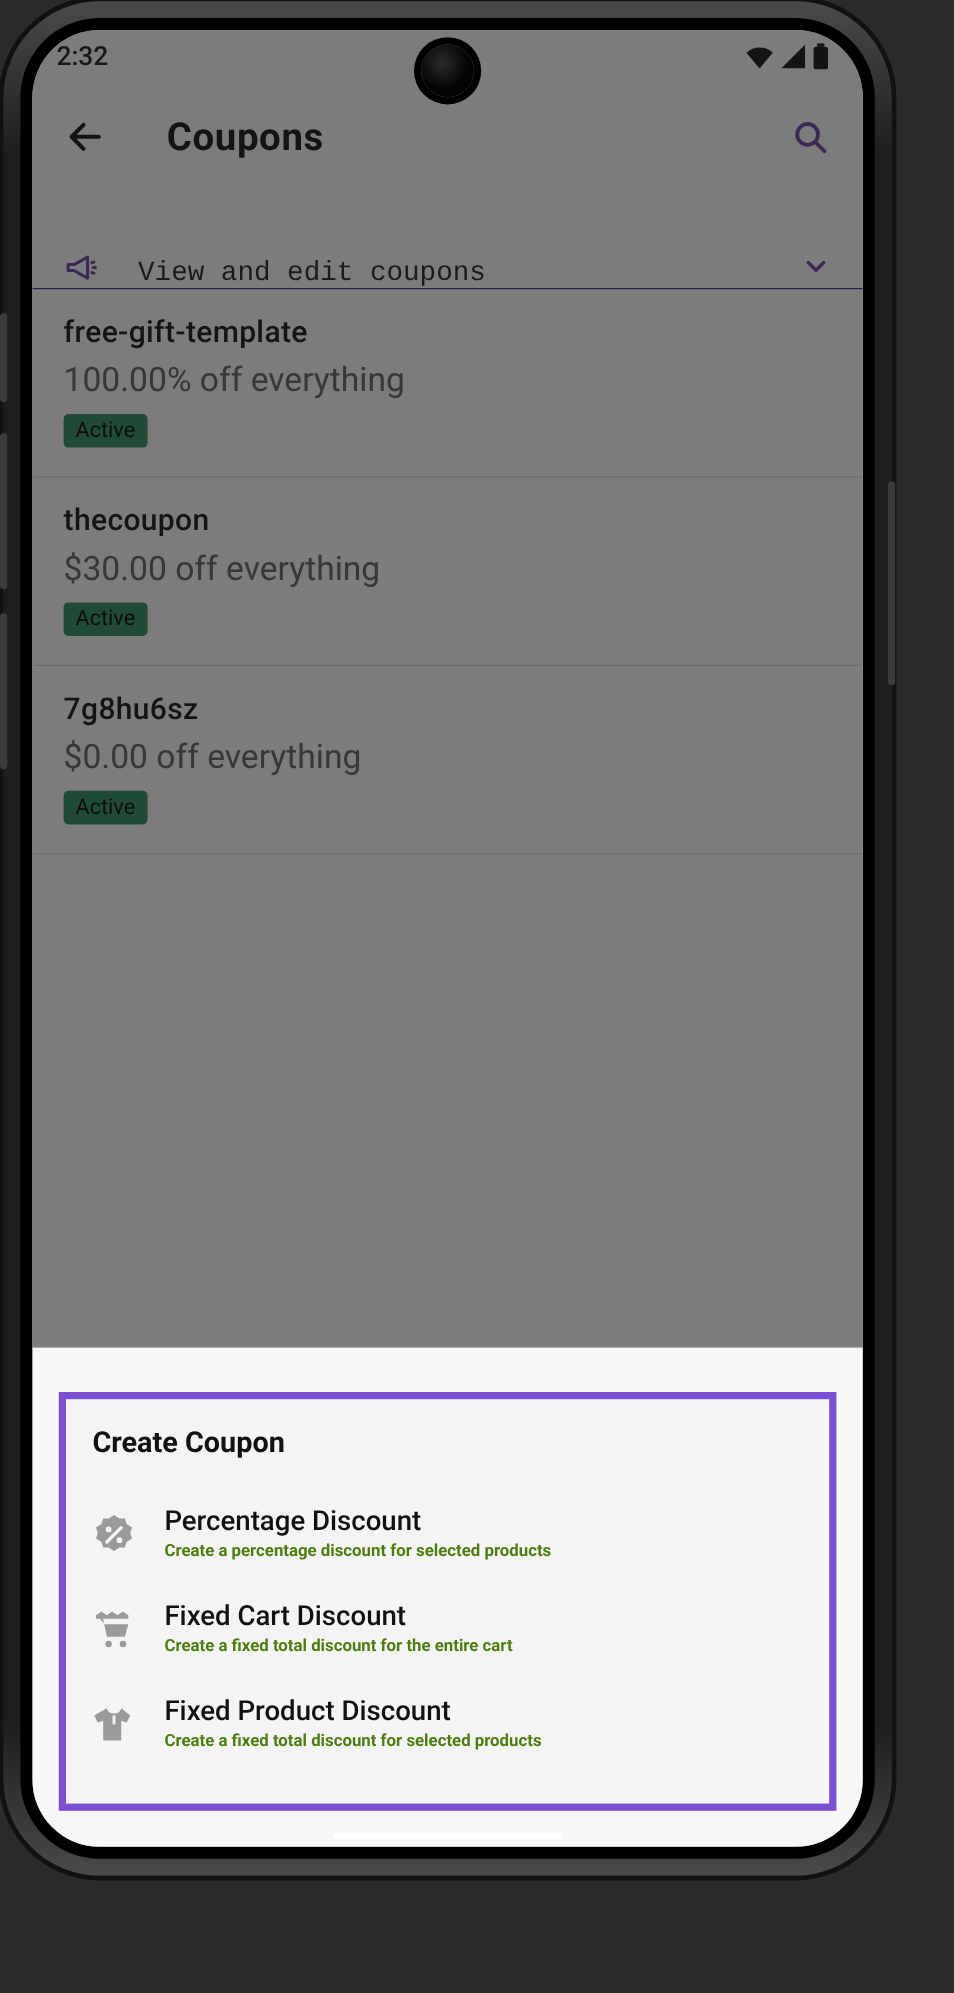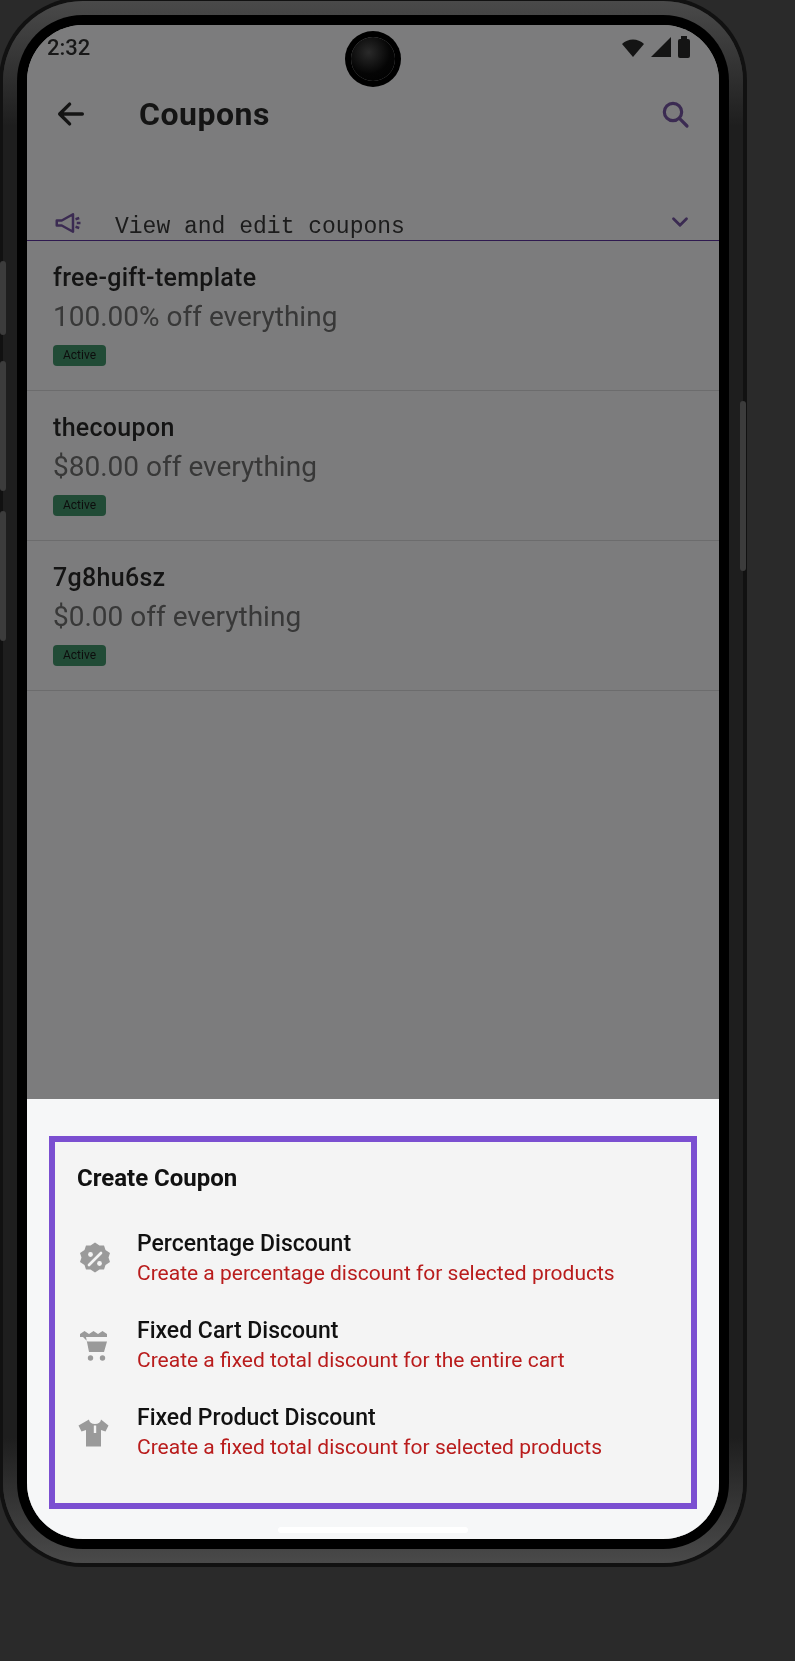--- a/index.html
+++ b/index.html
@@ -72,21 +72,21 @@
   
   .list { }
   .coupon-row {
     padding: 22px 26px 24px 26px;
     border-bottom:1px solid #d3d3d4;
   }
   .coupon-row .name { font-size:25px; color:#111; font-weight:500; letter-spacing:0.3px;}
   .coupon-row .desc { font-size:28px; color:#606060; margin-top:8px;}
   .badge {
     display:inline-block; margin-top:12px;
-    background:#2d8a5b; color:#000; font-size:12px;
+    background:#2d8a5b; color:#000; font-size:18px;
     padding:3px 10px 4px 10px; border-radius:4px;
   }
 
   
   .scrim {
     position:absolute; inset:0;
     background: rgba(24,24,24,0.55);
     z-index: 20;
   }
 
@@ -100,21 +100,21 @@
   .sheet {
     border: 6px solid #7b4fd1;
     background:#f4f4f4;
     padding: 22px 18px 26px 18px;
   }
   .sheet-title { font-size:24px; font-weight:700; color:#111; margin-bottom:24px; padding-left:4px;}
   .opt-row { display:flex; align-items:center; gap:24px; padding:14px 4px 18px 4px; }
   .opt-icon { width:36px; height:36px; color:#9a9a9a; flex:0 0 36px; display:flex; align-items:center; justify-content:center; margin-top:2px;}
   .opt-icon svg { width:100%; height:100%; }
   .opt-text .t { font-size:23px; color:#111; font-weight:500;}
-  .opt-text .d { font-size:21px; color:#b91c1c; margin-top:4px;}
+  .opt-text .d { font-size:14px; color:#4d7c0f; margin-top:4px;font-weight:bold;}
 </style>
 </head>
 <body>
 
 <div class="frame-outer">
   <div class="side-btn left1"></div>
   <div class="side-btn left2"></div>
   <div class="side-btn left3"></div>
   <div class="side-btn right1"></div>
 
@@ -170,21 +170,21 @@
         </div>
 
         <div class="list">
           <div class="coupon-row">
             <div class="name">free-gift-template</div>
             <div class="desc">100.00% off everything</div>
             <span class="badge">Active</span>
           </div>
           <div class="coupon-row">
             <div class="name">thecoupon</div>
-            <div class="desc">$80.00 off everything</div>
+            <div class="desc">$30.00 off everything</div>
             <span class="badge">Active</span>
           </div>
           <div class="coupon-row">
             <div class="name">7g8hu6sz</div>
             <div class="desc">$0.00 off everything</div>
             <span class="badge">Active</span>
           </div>
         </div>
       </div>
 

